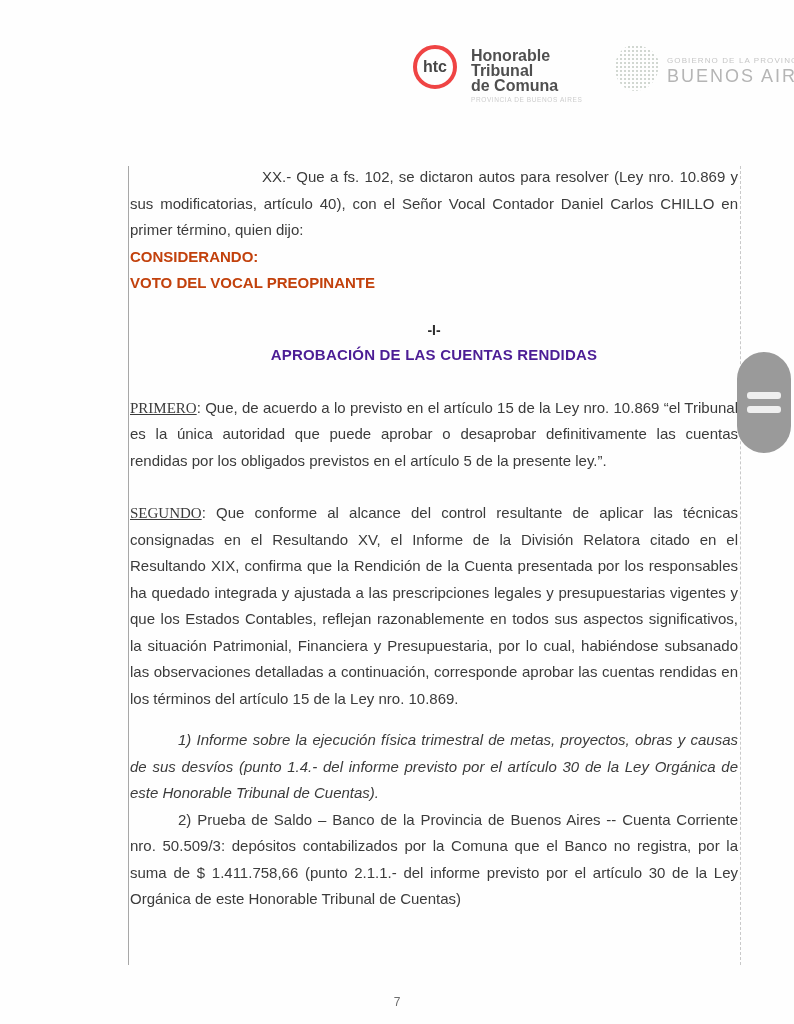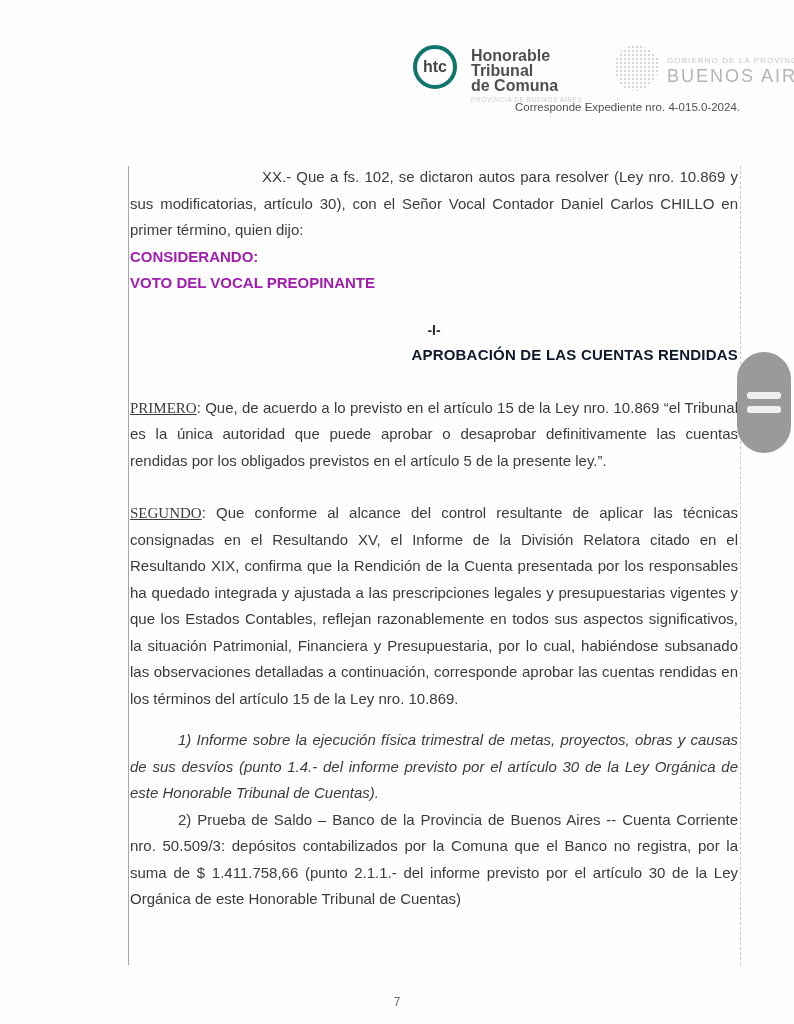--- a/index.html
+++ b/index.html
@@ -9,21 +9,21 @@
     width:794px;height:1024px;
     margin:0 auto;
     background:#fefefe;
     font-family:"Liberation Sans", sans-serif;
     color:#3b3b3b;
     overflow:hidden;
   }
   
   .header-logos{position:absolute;left:413px;top:45px;display:flex;align-items:flex-start;}
   .logo-circle{
-    width:36px;height:36px;border:4px solid #0f766e;border-radius:50%;
+    width:36px;height:36px;border:4px solid #ef4444;border-radius:50%;
     display:flex;align-items:center;justify-content:center;
     color:#474747;font-size:16px;font-weight:bold;letter-spacing:0;
     flex:0 0 auto;
   }
   .org-block{margin-left:14px;margin-top:3px;width:118px;}
   .org-name{font-size:16px;font-weight:bold;color:#4f4f4f;line-height:15px;}
   .org-subtitle{font-size:6.5px;color:#cdcdcd;letter-spacing:.6px;margin-top:3px;white-space:nowrap;}
   .map-blob{
     width:44px;height:46px;margin-left:26px;margin-top:0;
     background-image:radial-gradient(circle,#c3cac3 0.9px,transparent 1.1px);
@@ -42,25 +42,25 @@
   .margin-line{position:absolute;top:166px;height:799px;width:0;}
   .margin-line.left{left:128px;border-left:1px solid #a7a7a7;}
   .margin-line.right{left:740px;border-left:1px dashed #c9c9c9;}
   
   .body-text{
     position:absolute;left:130px;top:164px;width:608px;
     font-size:15px;line-height:26.5px;text-align:justify;color:#3b3b3b;
   }
   .body-text p{margin:0;}
   p.indent-first{text-indent:132px;}
-  .heading{font-weight:bold;color:#a21caf;text-align:left;}
+  .heading{font-weight:bold;color:#c2410c;text-align:left;}
   .h-considerando{margin-top:25px;}
   .h-voto{margin-top:23px;}
   .sec-num{margin-top:21px;text-align:center;font-weight:bold;font-size:14px;line-height:24px;color:#2d2d2d;}
-  .sec-title{text-align:right;font-weight:bold;font-size:15px;line-height:26px;color:#0f172a;letter-spacing:.2px;}
+  .sec-title{text-align:center;font-weight:bold;font-size:15px;line-height:26px;color:#4c1d95;letter-spacing:.2px;}
   .p-primero{margin-top:27px !important;}
   .p-segundo{margin-top:26px !important;}
   .label-underline{text-decoration:underline;font-family:Liberation Serif, serif;}
   .list-item{text-indent:48px;}
   .li-1{margin-top:15px !important;font-style:italic;}
   
   .page-number{
     position:absolute;left:0;right:0;top:995px;text-align:center;
     font-size:12px;color:#6d6d6d;
   }
@@ -87,28 +87,27 @@
       <div class="org-subtitle">PROVINCIA DE BUENOS AIRES</div>
     </div>
     <div class="map-blob"></div>
     <div class="gov-block">
       <div class="gov-line1">GOBIERNO DE LA PROVINCIA DE</div>
       <div class="gov-line2">BUENOS AIRES</div>
     </div>
   </div>
 
   <div class="expediente">
-    <div>Corresponde Expediente nro. 4-015.0-2024.</div>
   </div>
 
   <div class="margin-line left"></div>
   <div class="margin-line right"></div>
 
   <main class="body-text">
-    <p class="indent-first">XX.- Que a fs. 102, se dictaron autos para resolver (Ley nro. 10.869 y sus modificatorias, artículo 30), con el Señor Vocal Contador Daniel Carlos CHILLO en primer término, quien dijo:</p>
+    <p class="indent-first">XX.- Que a fs. 102, se dictaron autos para resolver (Ley nro. 10.869 y sus modificatorias, artículo 40), con el Señor Vocal Contador Daniel Carlos CHILLO en primer término, quien dijo:</p>
 
     <p class="heading h-considerando">CONSIDERANDO:</p>
 
     <p class="heading h-voto">VOTO DEL VOCAL PREOPINANTE</p>
 
     <div class="sec-num">-I-</div>
     <div class="sec-title">APROBACIÓN DE LAS CUENTAS RENDIDAS</div>
 
     <p class="p-primero"><span class="label-underline">PRIMERO</span><span>: Que, de acuerdo a lo previsto en el artículo 15 de la Ley nro. 10.869 “el Tribunal es la única autoridad que puede aprobar o desaprobar definitivamente las cuentas rendidas por los obligados previstos en el artículo 5 de la presente ley.”.</span></p>
 

